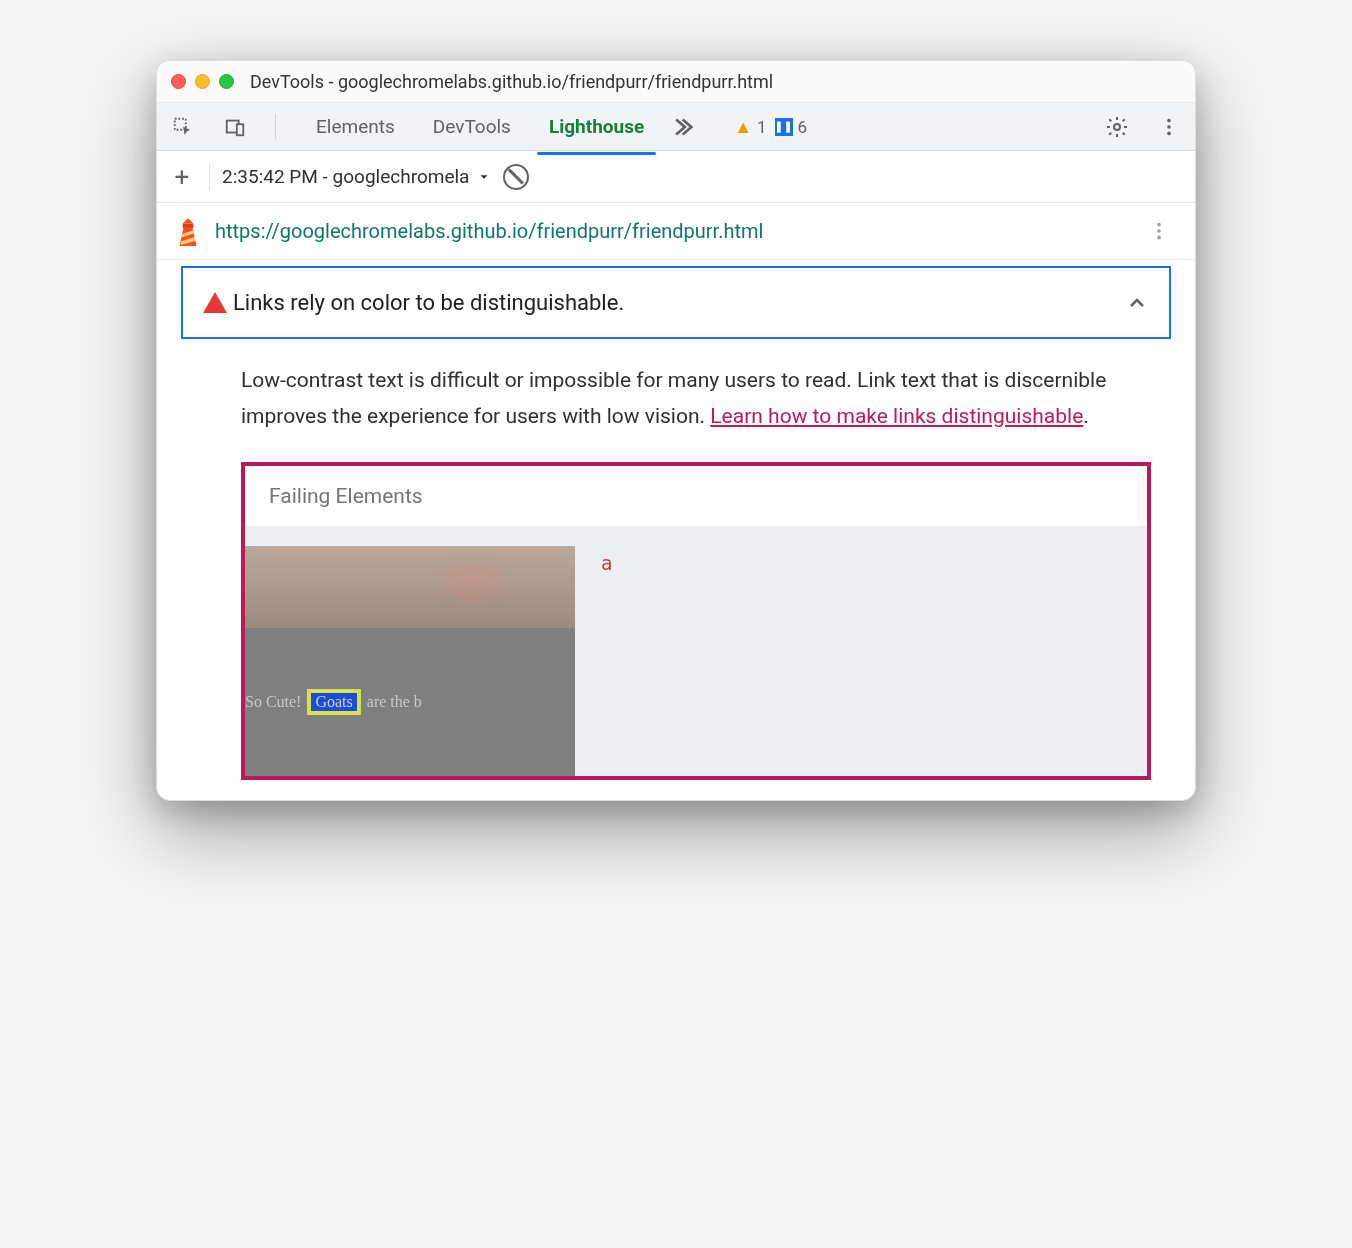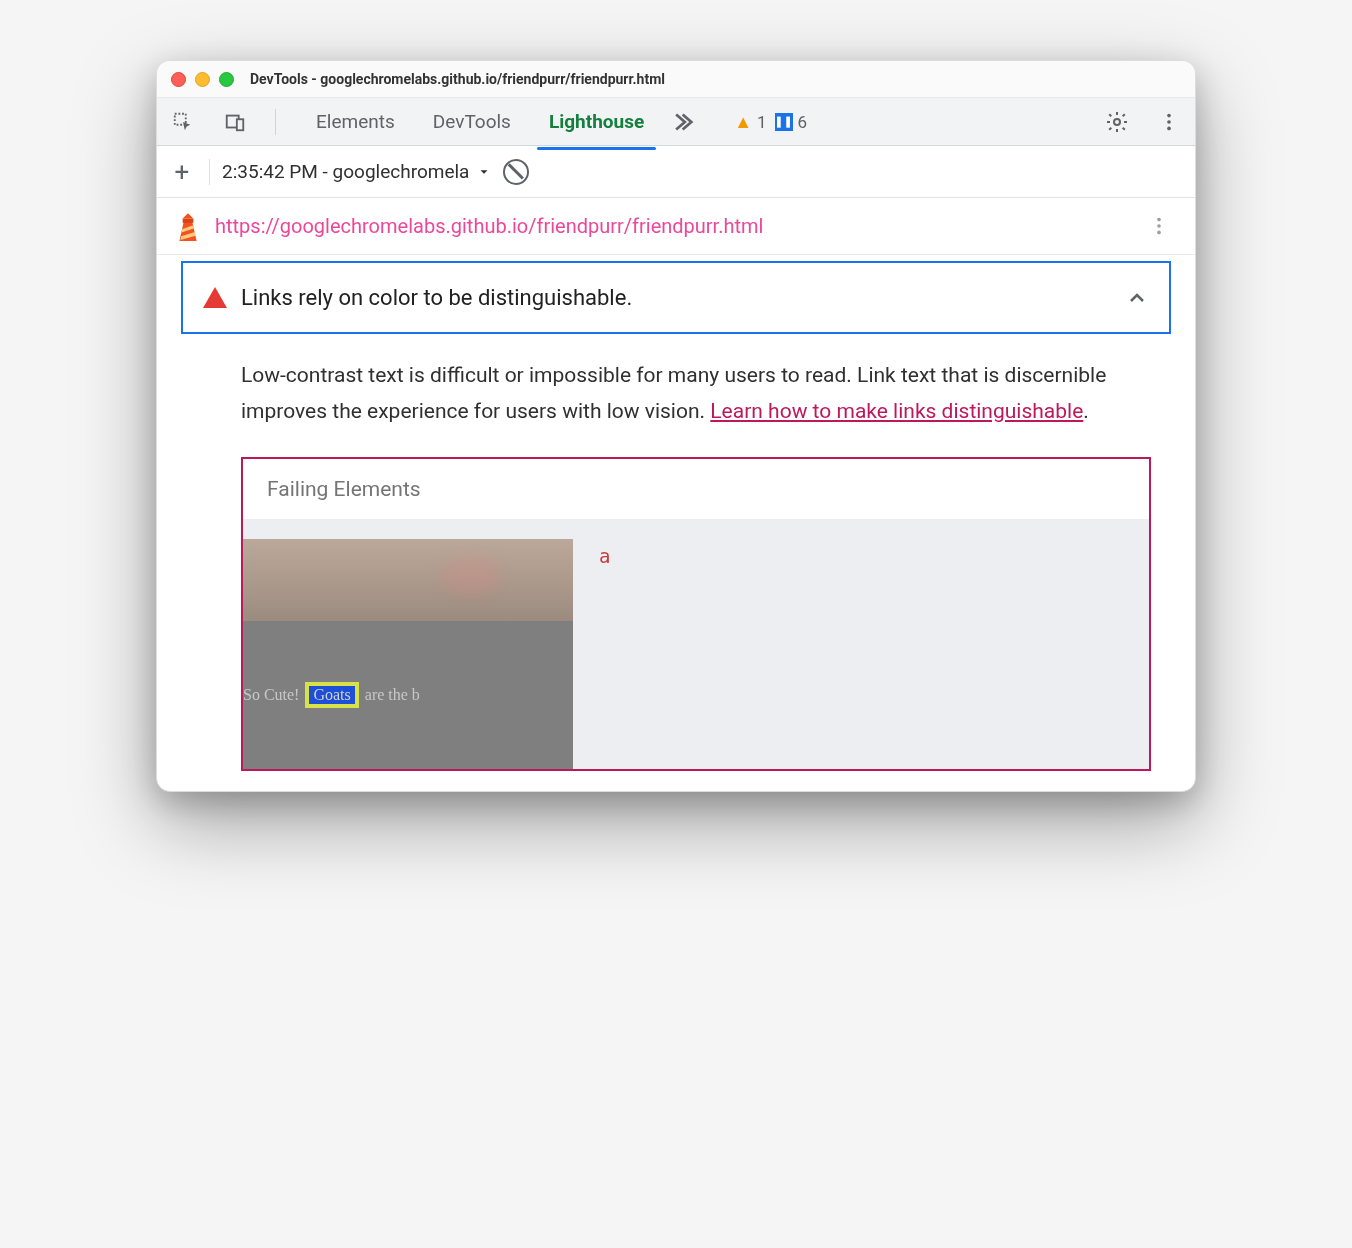--- a/index.html
+++ b/index.html
@@ -26,22 +26,22 @@
       padding: 10px 14px;
       background: #fafafa;
       border-bottom: 1px solid #e8e8e8;
     }
     .traffic-lights { display: flex; gap: 9px; margin-right: 16px; flex-shrink:0;}
     .tl { width: 15px; height: 15px; border-radius: 50%; }
     .tl.red { background: #ff5f57; border: 1px solid #e14239;}
     .tl.yellow { background: #febc2e; border: 1px solid #e0a428;}
     .tl.green { background: #28c840; border: 1px solid #24a934;}
     .window-title {
-      font-size: 14px;
-      font-weight: 700;
+      font-size: 18px;
+      font-weight: 400;
       color: #333;
       white-space: nowrap;
       overflow: hidden;
       text-overflow: ellipsis;
     }
     .toolbar {
       display: flex;
       align-items: center;
       background: #f1f3f4;
       padding: 0 8px;
@@ -113,31 +113,31 @@
       display: flex;
       align-items: center;
       padding: 10px 18px;
       border-bottom: 1px solid #eaeaea;
       gap: 14px;
       position:relative;
     }
     .lh-icon {
       width: 26px; height: 30px; flex-shrink:0;
     }
-    .url-text { font-size: 20px; color: #ec4899; flex:1; white-space:nowrap; overflow:hidden;}
+    .url-text { font-size: 20px; color: #0f766e; flex:1; white-space:nowrap; overflow:hidden;}
     
     .content { padding: 0 24px 20px 24px; position:relative;}
     
     .audit-header {
       display: flex;
       align-items: center;
       border: 2px solid #1a73e8;
       padding: 22px 20px;
       margin-top: 6px;
-      gap: 14px;
+      gap: 6px;
       cursor: pointer;
     }
     .audit-header .red-tri {
       width: 0; height: 0;
       border-left: 12px solid transparent;
       border-right: 12px solid transparent;
       border-bottom: 21px solid #e53935;
       flex-shrink:0;
     }
     .audit-title { font-size: 22px; color: #212121; flex:1;}
@@ -146,21 +146,21 @@
     .audit-desc {
       font-size: 21px;
       color: #303030;
       line-height: 1.7;
       padding: 24px 20px 24px 60px;
     }
     .audit-desc a { color: #be185d; text-decoration: underline;}
     
     .fail-panel {
       margin: 4px 20px 0 60px;
-      border: 2px solid #be185d;
+      border: 4px solid #be185d;
     }
     .fail-header {
       padding: 18px 24px;
       font-size: 21px;
       color: #757575;
       background:#fff;
     }
     .fail-body {
       background: #eceef1;
       padding: 20px 24px 0 0;

